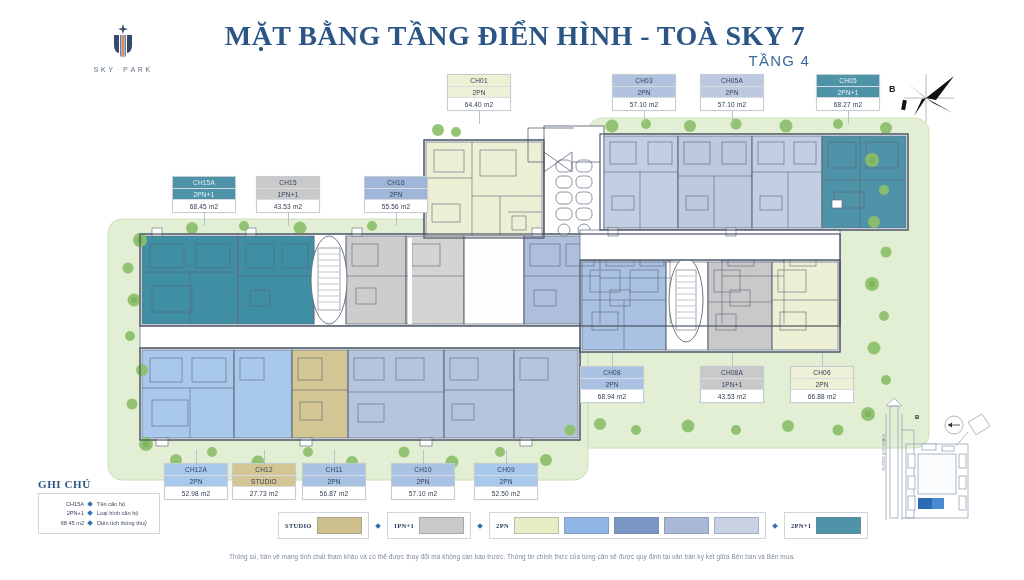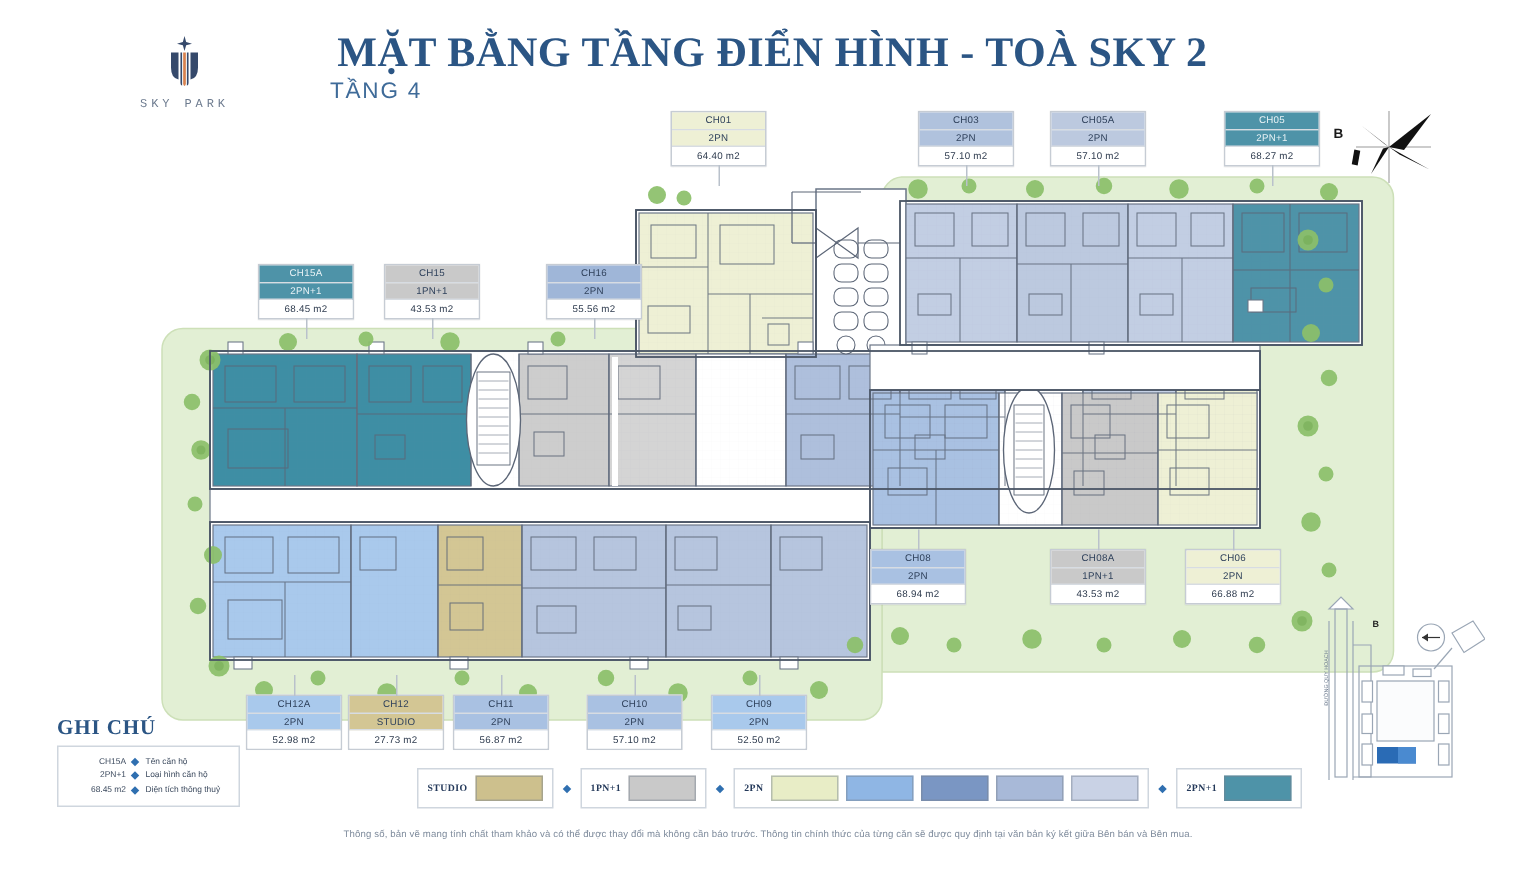--- a/index.html
+++ b/index.html
@@ -12,21 +12,21 @@
   #logo .crown{display:block;margin:0 auto 2px;}
   #logo .brand{font-size:17px;letter-spacing:3.3px;color:#2e3f5c;font-weight:400;
     font-family:"Liberation Serif", serif;}
   #logo .sub{font-size:8px;letter-spacing:2.6px;color:#6d7b8f;margin-top:3px;
     font-family:Liberation Mono, monospace;}
 
   
   #title{position:absolute;left:220px;top:20px;width:590px;text-align:center;
     font-size:28px;font-weight:bold;color:#2b5584;letter-spacing:.4px;
     font-family:"Liberation Serif", serif;}
-  #subtitle{position:absolute;left:220px;top:52px;width:590px;text-align:left;
+  #subtitle{position:absolute;left:220px;top:52px;width:590px;text-align:right;
     font-size:15px;color:#3f6b99;letter-spacing:1.2px;}
 
   
   #compass{position:absolute;left:884px;top:72px;width:74px;height:52px;}
   #compass .lbl{position:absolute;left:5px;top:12px;font-size:9px;font-weight:bold;color:#1a1a1a;}
 
   
   #plan{position:absolute;left:0;top:0;width:1024px;height:580px;}
 
   
@@ -34,21 +34,21 @@
        box-shadow:0 0 1px rgba(0,0,0,.12);font-size:6.5px;text-align:center;color:#30425c;}
   .tag .r1{padding:2px 0 1.5px;border-bottom:1px solid #d7dce2;letter-spacing:.2px;}
   .tag .r2{padding:2px 0 1.5px;border-bottom:1px solid #d7dce2;letter-spacing:.2px;}
   .tag .r3{padding:2.5px 0 2.5px;background:#ffffff;color:#2d3a4d;letter-spacing:.2px;}
   .tag .stem{position:absolute;left:50%;width:1px;background:#b9c1cb;}
   .tag.down .stem{top:100%;height:14px;}
   .tag.up   .stem{bottom:100%;height:14px;}
 
   
   #ghichu{position:absolute;left:38px;top:478px;width:122px;}
-  #ghichu .hd{font-size:14px;font-weight:bold;color:#2b5584;letter-spacing:.6px;
+  #ghichu .hd{font-size:11px;font-weight:bold;color:#2b5584;letter-spacing:.6px;
       font-family:"Liberation Serif", serif;margin-bottom:3px;}
   #ghichu .box{border:1px solid #cfd6de;padding:4px 3px;}
   #ghichu .row{display:flex;align-items:center;font-size:5.6px;color:#3c4a5e;margin:3.2px 0;}
   #ghichu .k{width:42px;text-align:right;padding-right:4px;}
   #ghichu .dia{width:4px;height:4px;background:#2f6fb0;transform:rotate(45deg);flex:0 0 auto;}
   #ghichu .v{padding-left:5px;}
 
   
   #clegend{position:absolute;left:278px;top:512px;display:flex;align-items:center;gap:7px;}
   #clegend .grp{border:1px solid #cfd6de;background:#fff;display:flex;align-items:center;
@@ -76,21 +76,21 @@
     <path d="M15 2 L16.1 6 L20 7.1 L16.1 8.2 L15 12 L13.9 8.2 L10 7.1 L13.9 6 Z" fill="#35496b"></path>
     <path d="M6 13 L6 23 Q6 30 11 31 L11 13 Z" fill="#35496b"></path>
     <path d="M12.3 13 L12.3 33 Q12.3 35 13.4 35 L13.4 13 Z" fill="#35496b"></path>
     <path d="M16.6 13 L16.6 35 Q17.7 35 17.7 33 L17.7 13 Z" fill="#35496b"></path>
     <path d="M24 13 L24 23 Q24 30 19 31 L19 13 Z" fill="#35496b"></path>
     <path d="M14.1 13 L15.9 13 L15.9 34 Q15 36.5 14.1 34 Z" fill="#d8824f"></path>
   </svg>
   <div class="sub">SKY PARK</div>
 </div>
 
-<div id="title">MẶT BẰNG TẦNG ĐIỂN HÌNH - TOÀ SKY 2</div>
+<div id="title">MẶT BẰNG TẦNG ĐIỂN HÌNH - TOÀ SKY 7</div>
 <div id="subtitle">TẦNG 4</div>
 
 <div id="compass">
   <svg width="74" height="52" viewBox="0 0 74 52">
     <line x1="42" y1="2" x2="42" y2="50" stroke="#999" stroke-width=".7"></line>
     <line x1="20" y1="26" x2="70" y2="26" stroke="#999" stroke-width=".7"></line>
     <path d="M42 26 L70 4 L52 28 Z" fill="#111"></path>
     <path d="M42 26 L69 41 L49 31 Z" fill="#111"></path>
     <path d="M42 26 L30 44 L38 27 Z" fill="#111"></path>
     <path d="M42 26 L24 12 L39 24 Z" fill="#111"></path>

